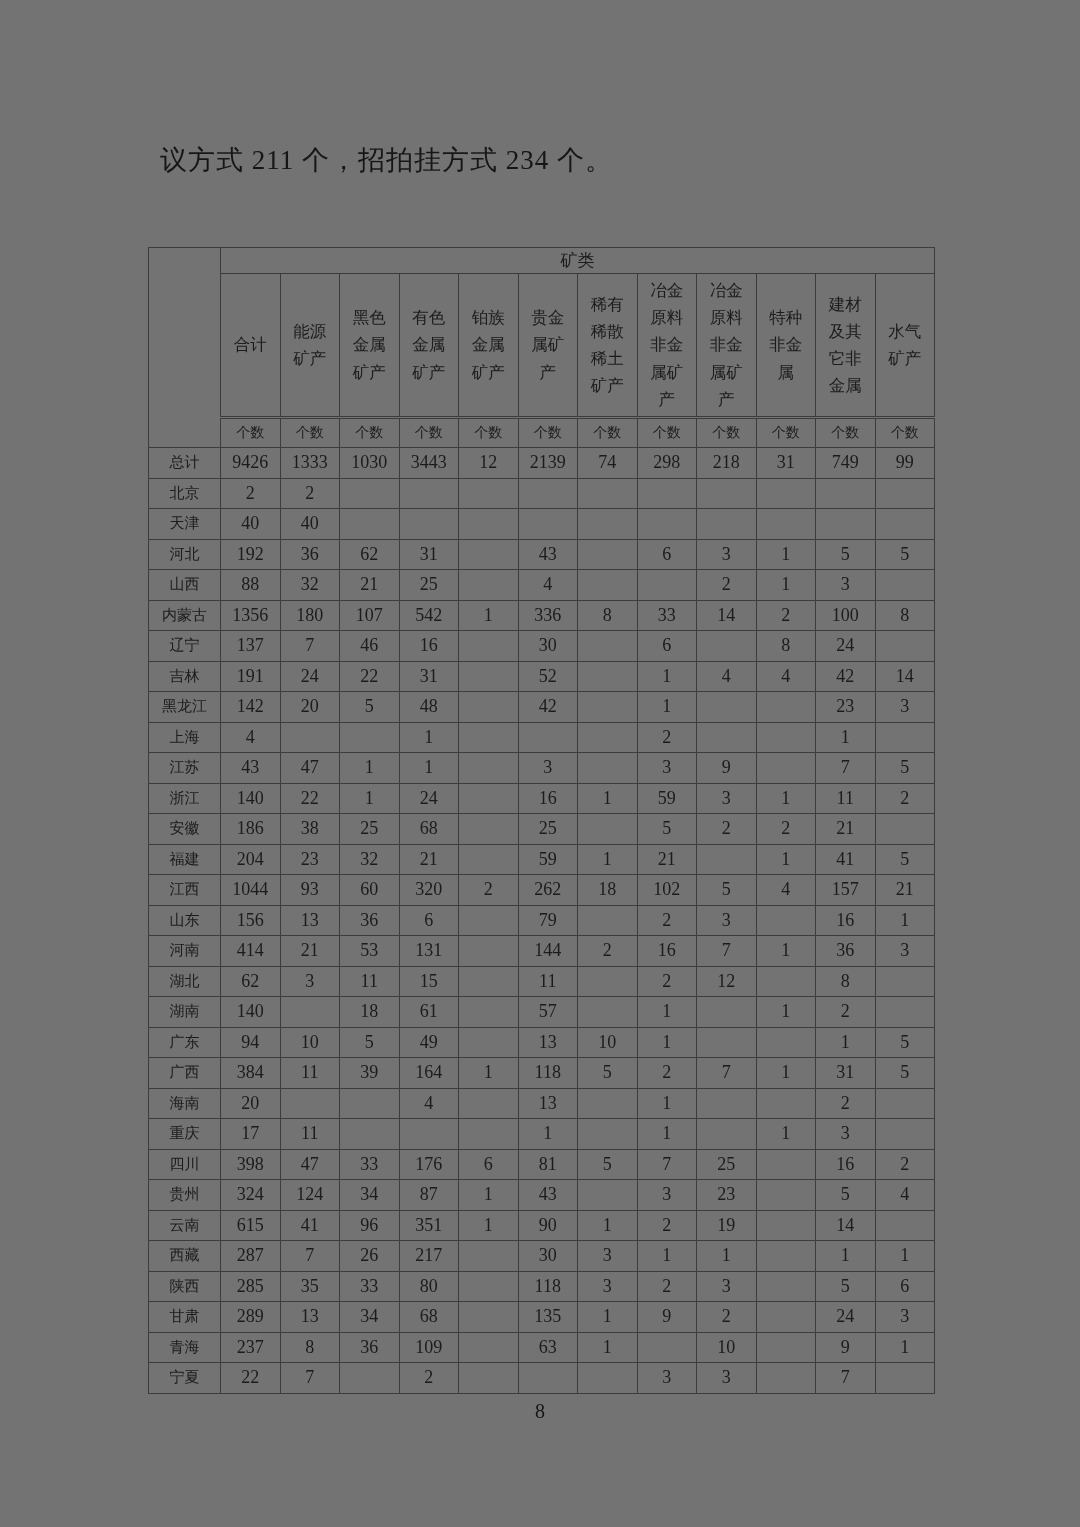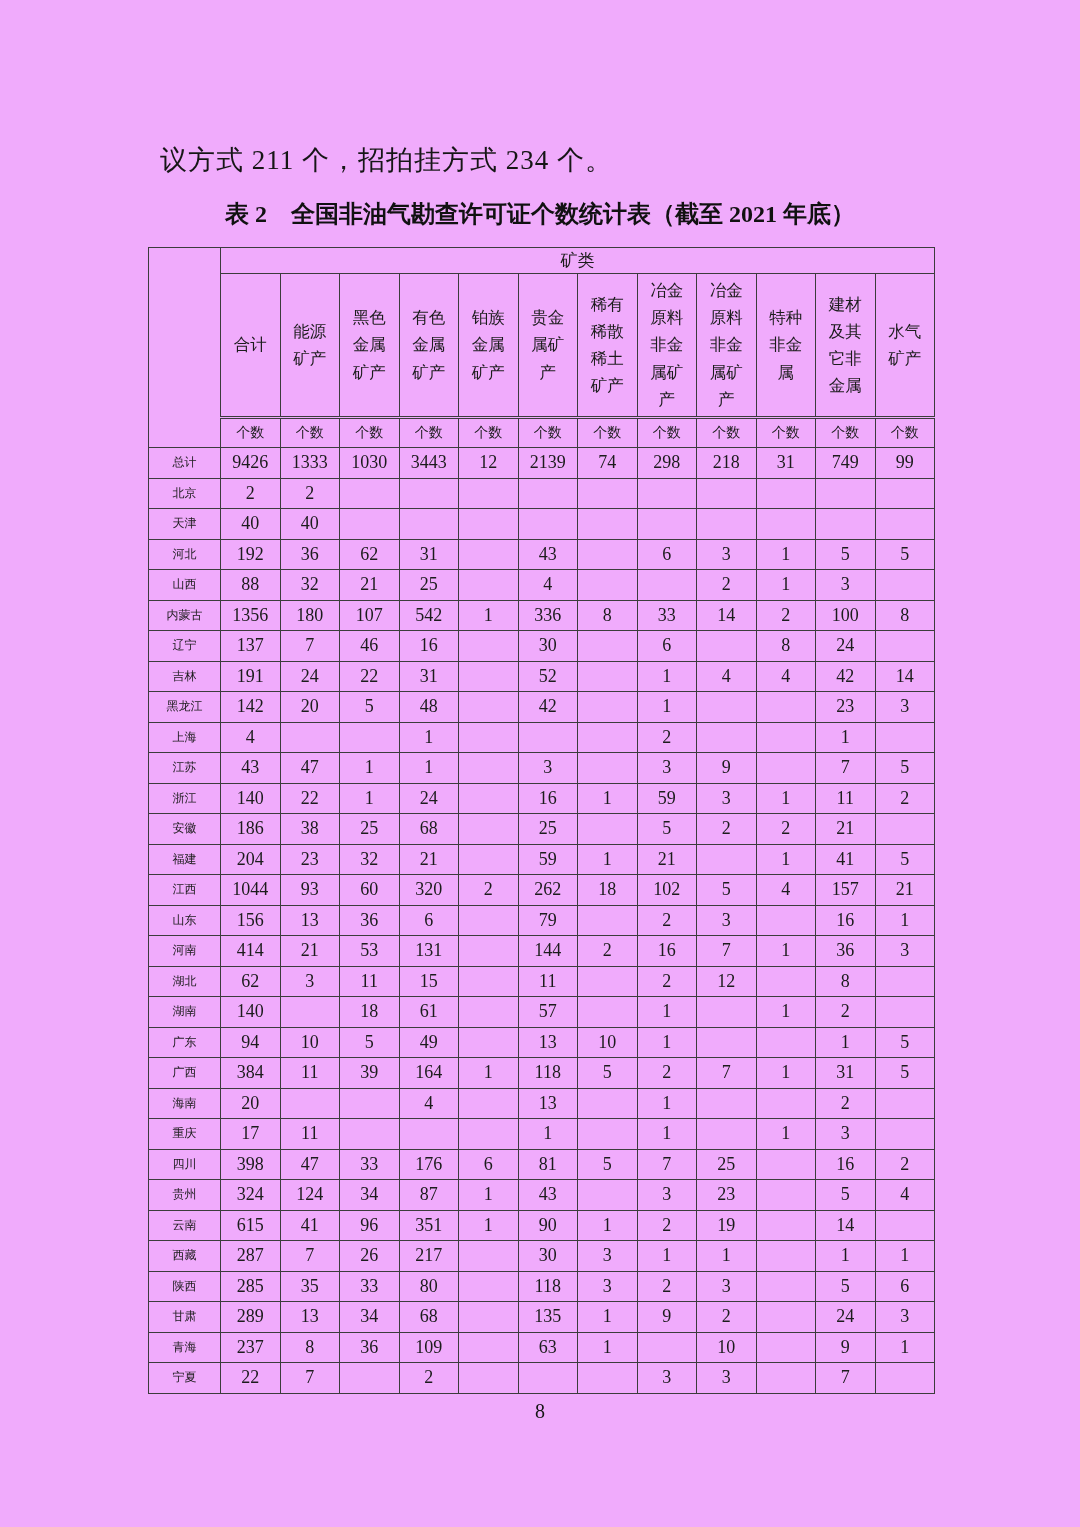--- a/index.html
+++ b/index.html
@@ -6,21 +6,21 @@
     margin: 0;
     padding: 0;
     background: #ffffff;
     font-family: "Liberation Serif", "DejaVu Serif", serif;
     color: #1c1c1c;
   }
   .page {
     position: relative;
     width: 1080px;
     height: 1527px;
-    background: #f0abfc;
+    background: #737373;
     overflow: hidden;
   }
   .intro-text {
     position: absolute;
     left: 160px;
     top: 142px;
     font-size: 27px;
     letter-spacing: 1px;
     color: #161616;
   }
@@ -59,40 +59,39 @@
     line-height: 1.65;
     padding: 0 12px;
     word-break: break-all;
   }
   tr.unit-row { height: 30px; }
   tr.unit-row th {
     font-size: 14px;
     border-top: 3px double #3c3c3c;
   }
   tbody tr { height: 30.5px; }
-  tbody th.row-label { font-size: 12px; margin-top: 13px; }
+  tbody th.row-label { font-size: 15px; margin-top: 13px; }
   tbody td { font-size: 18px; }
   .page-number {
     position: absolute;
     left: 0;
     top: 1400px;
     width: 1080px;
     text-align: center;
     font-size: 20px;
     color: #161616;
   }
 </style>
 </head>
 <body>
 
 <div class="page">
 
   <div class="intro-text">议方式 211 个，招拍挂方式 234 个。</div>
 
-  <div class="table-title">表 2　全国非油气勘查许可证个数统计表（截至 2021 年底）</div>
 
   <table class="stats">
     <colgroup>
       <col style="width:72px">
       <col span="12" style="width:59.5px">
     </colgroup>
     <thead>
       <tr class="group-row">
         <th rowspan="3"></th>
         <th colspan="12">矿类</th>

